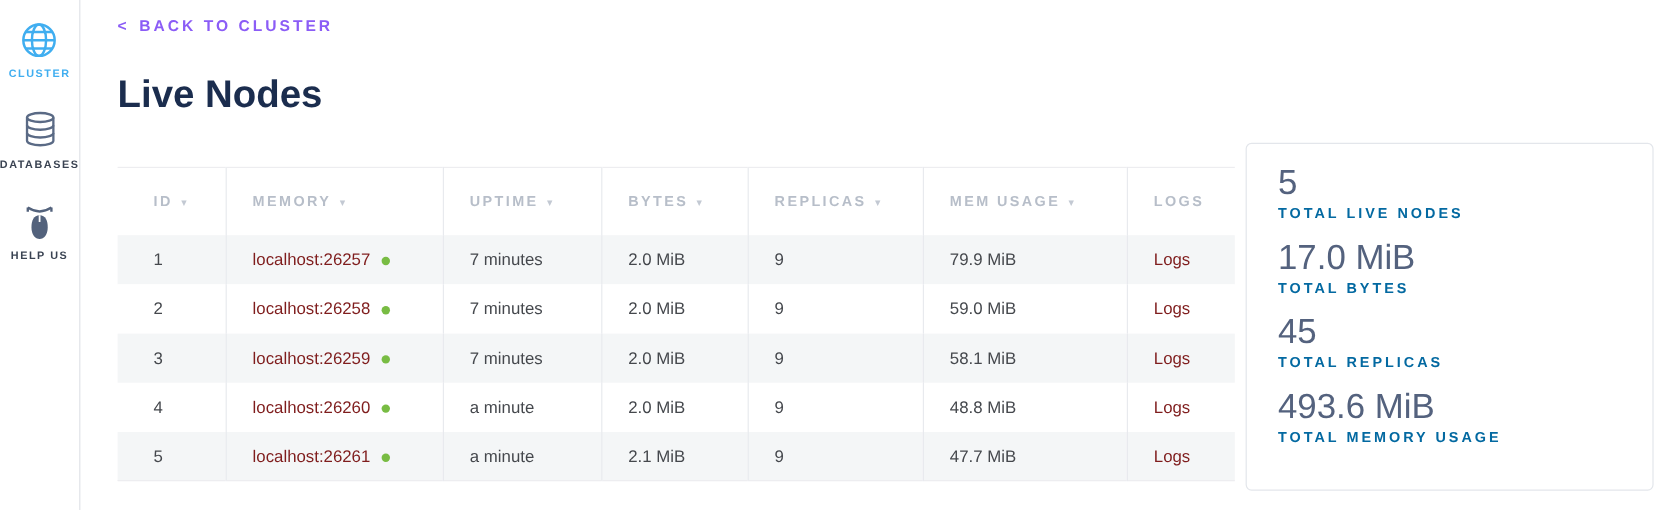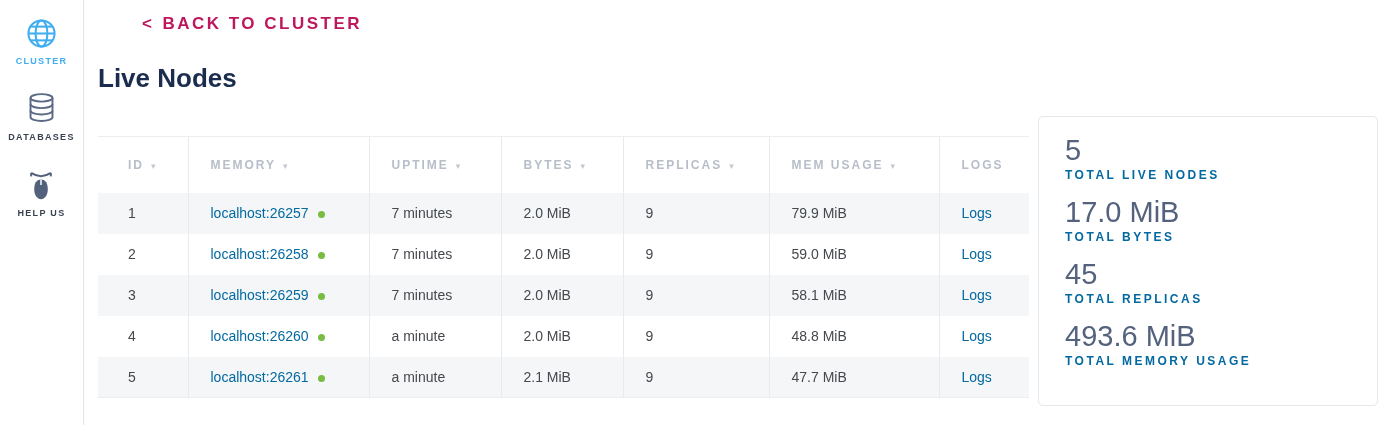--- a/index.html
+++ b/index.html
@@ -1,40 +1,40 @@
 <!DOCTYPE html>
 <html><head>
 <meta charset="utf-8">
 <style>
   * { margin:0; padding:0; box-sizing:border-box; }
   body { font-family: "Liberation Sans", "DejaVu Sans", sans-serif; background:#ffffff; }
   .screen { position:relative; width:1385px; height:425px; background:#ffffff; overflow:hidden; }
 
   
   .sidebar {
-    position:absolute; left:0; top:0; width:84px; height:425px;
+    position:absolute; left:0; top:0; width:67px; height:425px;
     background:#ffffff; border-right:1px solid #e0e3e8;
     display:flex; flex-direction:column; align-items:center; padding-top:16px;
   }
   .nav-item { display:flex; flex-direction:column; align-items:center; cursor:pointer; margin-bottom:26px; }
   .nav-item .icon { height:34px; display:flex; align-items:center; justify-content:center; }
   .nav-label {
     margin-top:6px; font-size:9px; font-weight:bold; letter-spacing:1.3px;
     color:#3a4352; text-transform:uppercase;
   }
   .nav-item.active .nav-label { color:#40aef0; }
 
   
   .main { position:absolute; left:75px; top:0; right:0; bottom:0; padding-left:23px; }
   .back-link {
-    display:inline-block; margin-top:14px; font-size:17px; font-weight:bold;
-    letter-spacing:2.5px; color:#be185d; text-decoration:none; cursor:pointer;margin-left:44px;
+    display:inline-block; margin-top:14px; font-size:13px; font-weight:bold;
+    letter-spacing:2.5px; color:#8b5cf6; text-decoration:none; cursor:pointer;
   }
   .back-link .chev { margin-right:8px; }
-  .page-title { margin-top:29px; font-size:26px; font-weight:bold; color:#1b2d4e; }
+  .page-title { margin-top:29px; font-size:32px; font-weight:bold; color:#1b2d4e; }
 
   .content-row { display:flex; align-items:flex-start; margin-top:22px; }
 
   
   table.nodes {
     width:931px; border-collapse:collapse; table-layout:fixed;
     border-top:1px solid #ededf0; border-bottom:1px solid #ededf0;margin-top:20px;
   }
   col.c-id{width:90px} col.c-addr{width:181px} col.c-up{width:132px}
   col.c-bytes{width:122px} col.c-repl{width:146px} col.c-mem{width:170px} col.c-logs{width:90px}
@@ -46,21 +46,21 @@
   th:last-child { border-right:none; cursor:default; }
   th .arrow { font-size:9px; margin-left:7px; color:#c3c9d3; }
   td {
     height:41px; padding-left:22px; font-size:14px; color:#45484d;
     border-right:1px solid #e8eaee; white-space:nowrap;
   }
   td:last-child { border-right:none; }
   tr.odd td { background:#f4f6f7; }
   tr.even td { background:#ffffff; }
   th.col-id, td.cell-id { padding-left:30px; }
-  a.node-link, a.logs-link { color:#0369a1; text-decoration:none; cursor:pointer; }
+  a.node-link, a.logs-link { color:#7f1d1d; text-decoration:none; cursor:pointer; }
   .dot {
     display:inline-block; width:7px; height:7px; border-radius:50%;
     background:#78bc43; margin-left:9px; vertical-align:middle;
   }
 
   
   .summary {
     width:340px; margin-left:9px; background:#ffffff;
     border:1px solid #e3e6eb; border-radius:5px;
     padding:16px 24px 18px 26px; min-height:290px;

